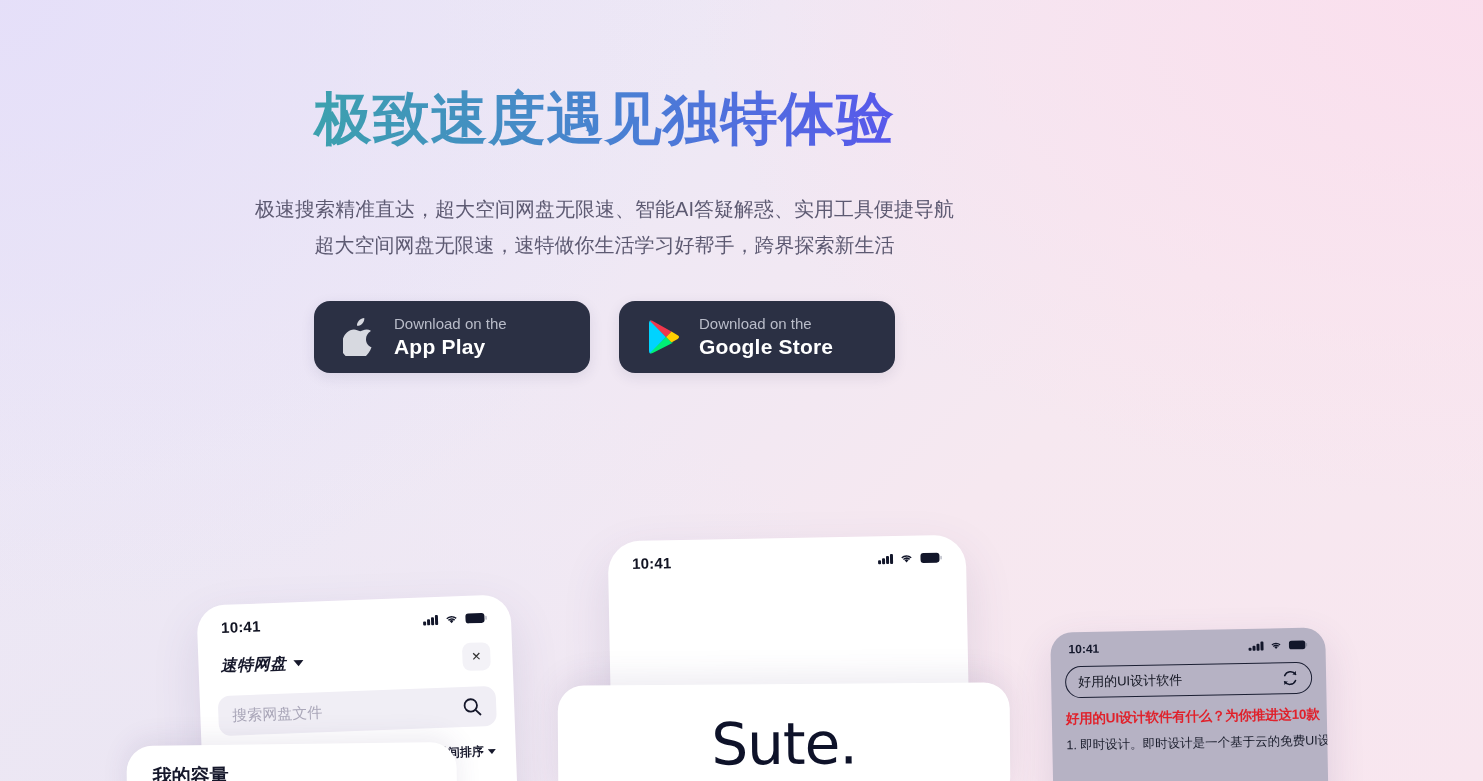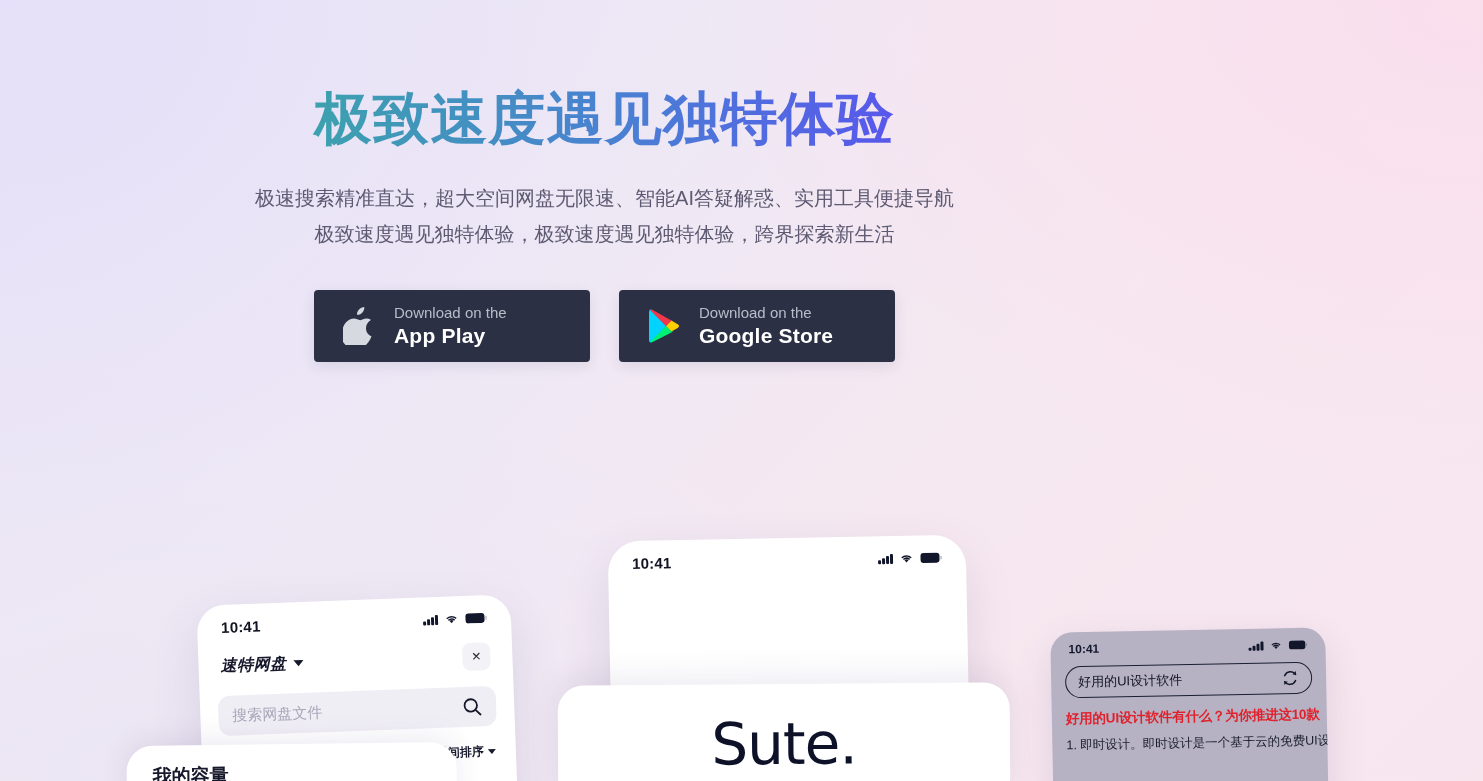--- a/index.html
+++ b/index.html
@@ -49,41 +49,41 @@
   }
   .headline-line.line2 {
     background-image: linear-gradient(90deg, #3fbf8c 0%, #3a9fb3 25%, #4a7fd4 58%, #5b50f0 100%);
     -webkit-background-clip: text;
     background-clip: text;
     color: transparent;
     -webkit-text-fill-color: transparent;
   }
 
   .subhead {
-    margin-top: 30px;
+    margin-top: 41px;
     color: #5d5a72;
     font-size: 20px;
     line-height: 36px;
     font-weight: 400;
   }
   .subhead-line { display: block; }
 
   
   .store-row {
     margin-top: 38px;
     display: flex;
     justify-content: center;
     gap: 29px;
   }
   .store-btn {
     display: flex;
     align-items: center;
     gap: 16px;
     background: #2b3044;
-    border-radius: 4px;
+    border-radius: 16px;
     padding: 0 26px;
     height: 72px;
     min-width: 276px;
     cursor: pointer;
     box-shadow: 0 4px 14px rgba(40,40,80,0.10);
     border: none;
   }
   .store-icon { width: 38px; height: 44px; display: flex; align-items: center; justify-content: center; flex: 0 0 auto; }
   .store-text { text-align: left; line-height: 1.15; }
   .store-sub { color: #b9bcc9; font-size: 15px; display: block; font-weight: 400; }
@@ -202,21 +202,21 @@
 
 <div class="page">
 
   <section class="hero">
     <h1 class="headline">
       <span class="headline-line line1">极致速度遇见独特体验</span>
     </h1>
 
     <div class="subhead">
       <span class="subhead-line">极速搜索精准直达，超大空间网盘无限速、智能AI答疑解惑、实用工具便捷导航</span>
-      <span class="subhead-line">极致速度遇见独特体验，极致速度遇见独特体验，跨界探索新生活</span>
+      <span class="subhead-line">超大空间网盘无限速，速特做你生活学习好帮手，跨界探索新生活</span>
     </div>
 
     <div class="store-row">
 
       <div class="store-btn">
         <span class="store-icon">
           <svg width="32" height="38" viewBox="0 0 32 38" aria-hidden="true">
             <path fill="#d7d9e0" d="M21.3 0c.2 2-0.6 4-1.9 5.4-1.3 1.5-3.4 2.6-5.4 2.4-.2-1.9.7-3.9 2-5.3C17.3 1 19.5 0 21.3 0z"></path>
             <path fill="#d7d9e0" d="M27.6 13.2c-2.9 1.8-4.6 4.7-4.6 8 0 3.8 2.3 6.8 5.5 8.1-0.7 2-1.6 3.9-3 5.7-1.7 2.3-3.5 4.6-6.2 4.6-2.6.1-3.5-1.5-6.5-1.5-3 0-4 1.5-6.5 1.6-2.6.1-4.6-2.5-6.3-4.8C-3.4 29.6-1.1 19 3.9 14.6c2.1-1.9 4.6-3 7-3 2.6 0 4.2 1.6 6.4 1.6 2.1 0 3.4-1.6 6.4-1.6 1.4 0 2.8.3 3.9.8z"></path>
           </svg>

